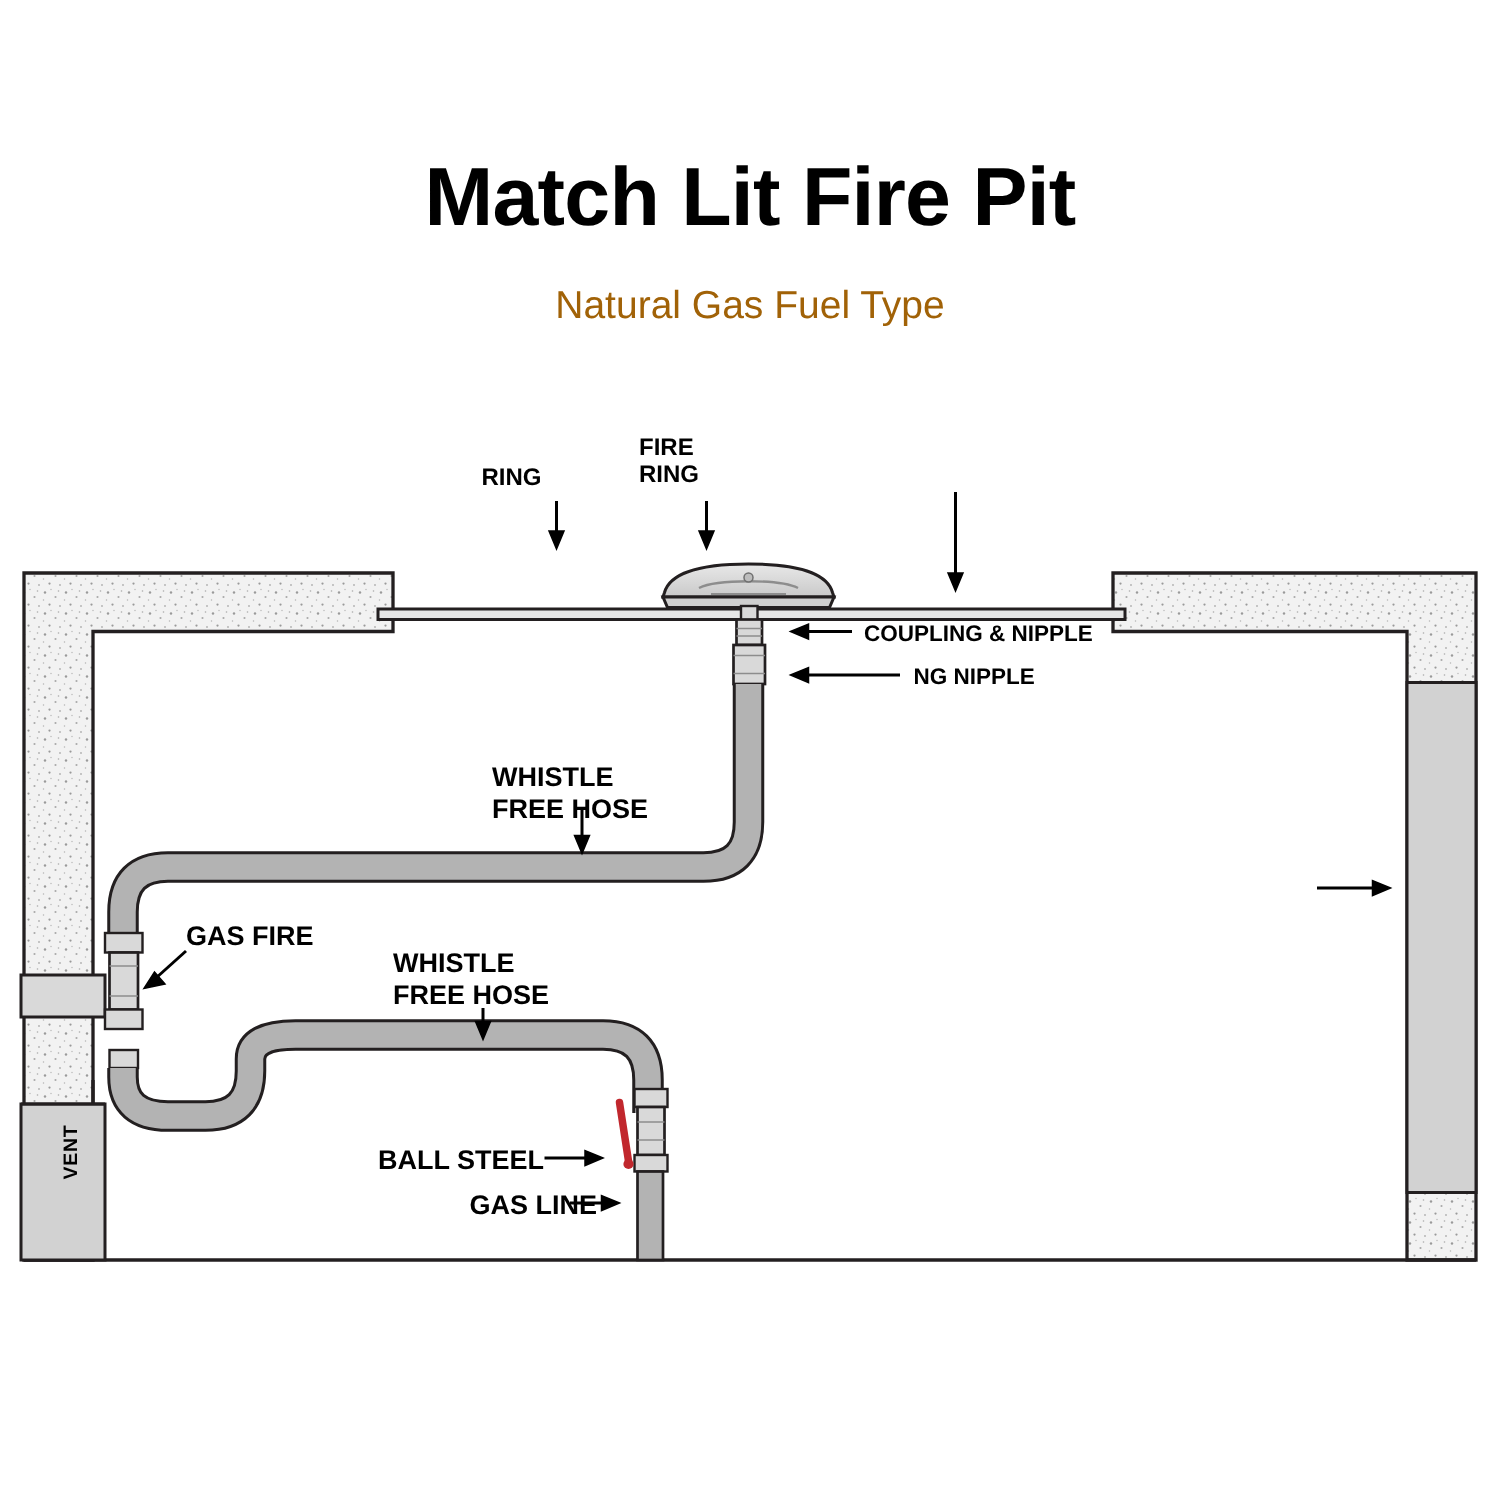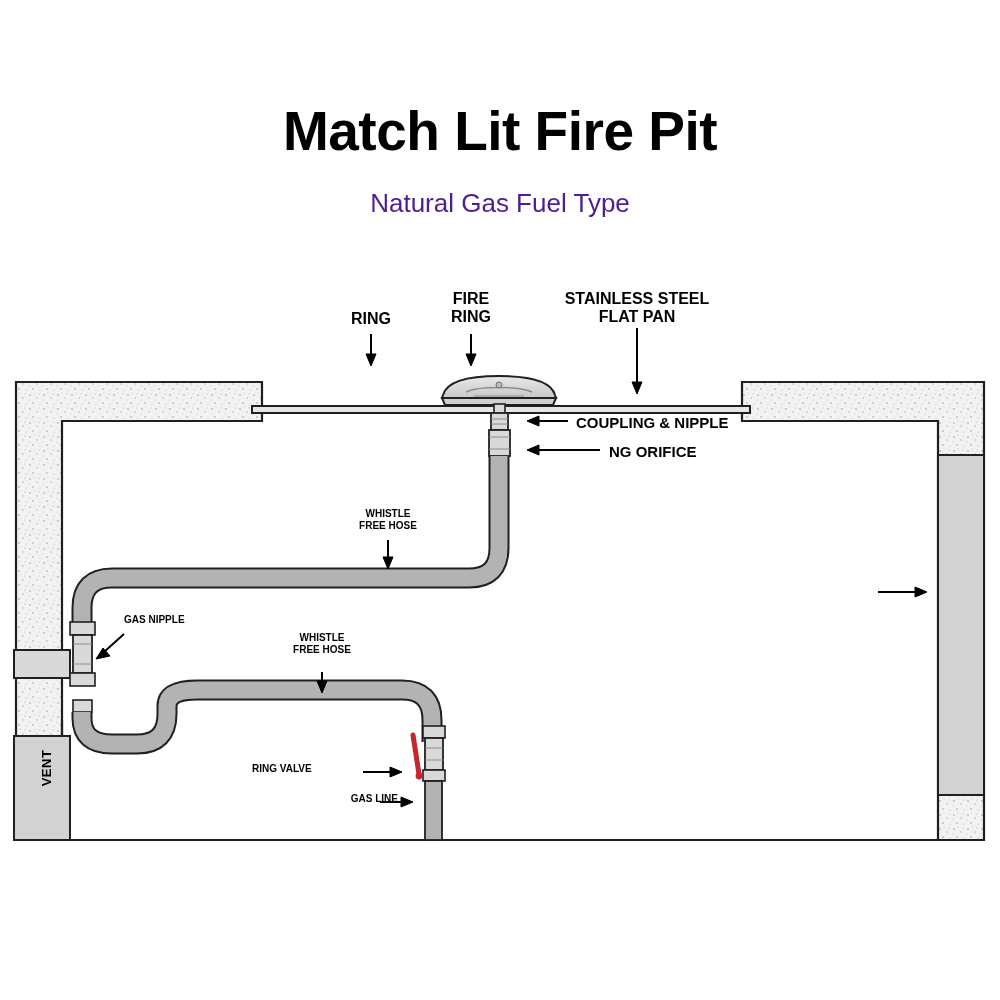--- a/index.html
+++ b/index.html
@@ -33,37 +33,37 @@
     color: #000000;
   }
   .subtitle {
     position: absolute;
     left: 0;
     top: 188px;
     width: 1000px;
     text-align: center;
     font-size: 26px;
     font-weight: normal;
-    color: #4c1d95;
+    color: #a16207;
   }
   svg.diagram {
     position: absolute;
     left: 0;
     top: 0;
   }
   .lbl {
     position: absolute;
     font-weight: bold;
     color: #000000;
-    text-align: center;
+    text-align: left;
     line-height: 1.15;
     white-space: pre-line;
   }
   .lbl-sm { font-size: 15px; }
-  .lbl-md { font-size: 10px; }
+  .lbl-md { font-size: 18px; }
   .lbl-lg { font-size: 16px; }
   .lbl-left { text-align: left; }
   .vent-label {
     position: absolute;
     left: 24px;
     top: 742px;
     width: 44px;
     height: 52px;
     font-size: 13px;
     font-weight: bold;
@@ -220,34 +220,32 @@
       <line x1="878" y1="592" x2="918" y2="592" stroke-width="2"></line>
       <polygon points="927,592 915,587 915,597"></polygon>
     </g>
   </svg>
 
   <div class="lbl lbl-lg" style="left:321px; top:310px; width:100px;">RING</div>
 
   <div class="lbl lbl-lg" style="left:426px; top:290px; width:90px;">FIRE
 RING</div>
 
-  <div class="lbl lbl-lg" style="left:552px; top:290px; width:170px;">STAINLESS STEEL
-FLAT PAN</div>
 
   <div class="lbl lbl-sm lbl-left" style="left:576px; top:414px; width:180px;">COUPLING &amp; NIPPLE</div>
 
-  <div class="lbl lbl-sm lbl-left" style="left:609px; top:443px; width:130px;">NG ORIFICE</div>
+  <div class="lbl lbl-sm lbl-left" style="left:609px; top:443px; width:130px;">NG NIPPLE</div>
 
   <div class="lbl lbl-md" style="left:328px; top:508px; width:120px;">WHISTLE
 FREE HOSE</div>
 
-  <div class="lbl lbl-md lbl-left" style="left:124px; top:614px; width:130px;">GAS NIPPLE</div>
+  <div class="lbl lbl-md lbl-left" style="left:124px; top:614px; width:130px;">GAS FIRE</div>
 
   <div class="lbl lbl-md" style="left:262px; top:632px; width:120px;">WHISTLE
 FREE HOSE</div>
 
-  <div class="lbl lbl-md lbl-left" style="left:252px; top:763px; width:120px;">RING VALVE</div>
+  <div class="lbl lbl-md lbl-left" style="left:252px; top:763px; width:120px;">BALL STEEL</div>
 
   <div class="lbl lbl-md lbl-left" style="left:288px; top:793px; width:110px;text-align:right;">GAS LINE</div>
 
   <div class="vent-label">VENT</div>
 
 </div>
 
 </body></html>

